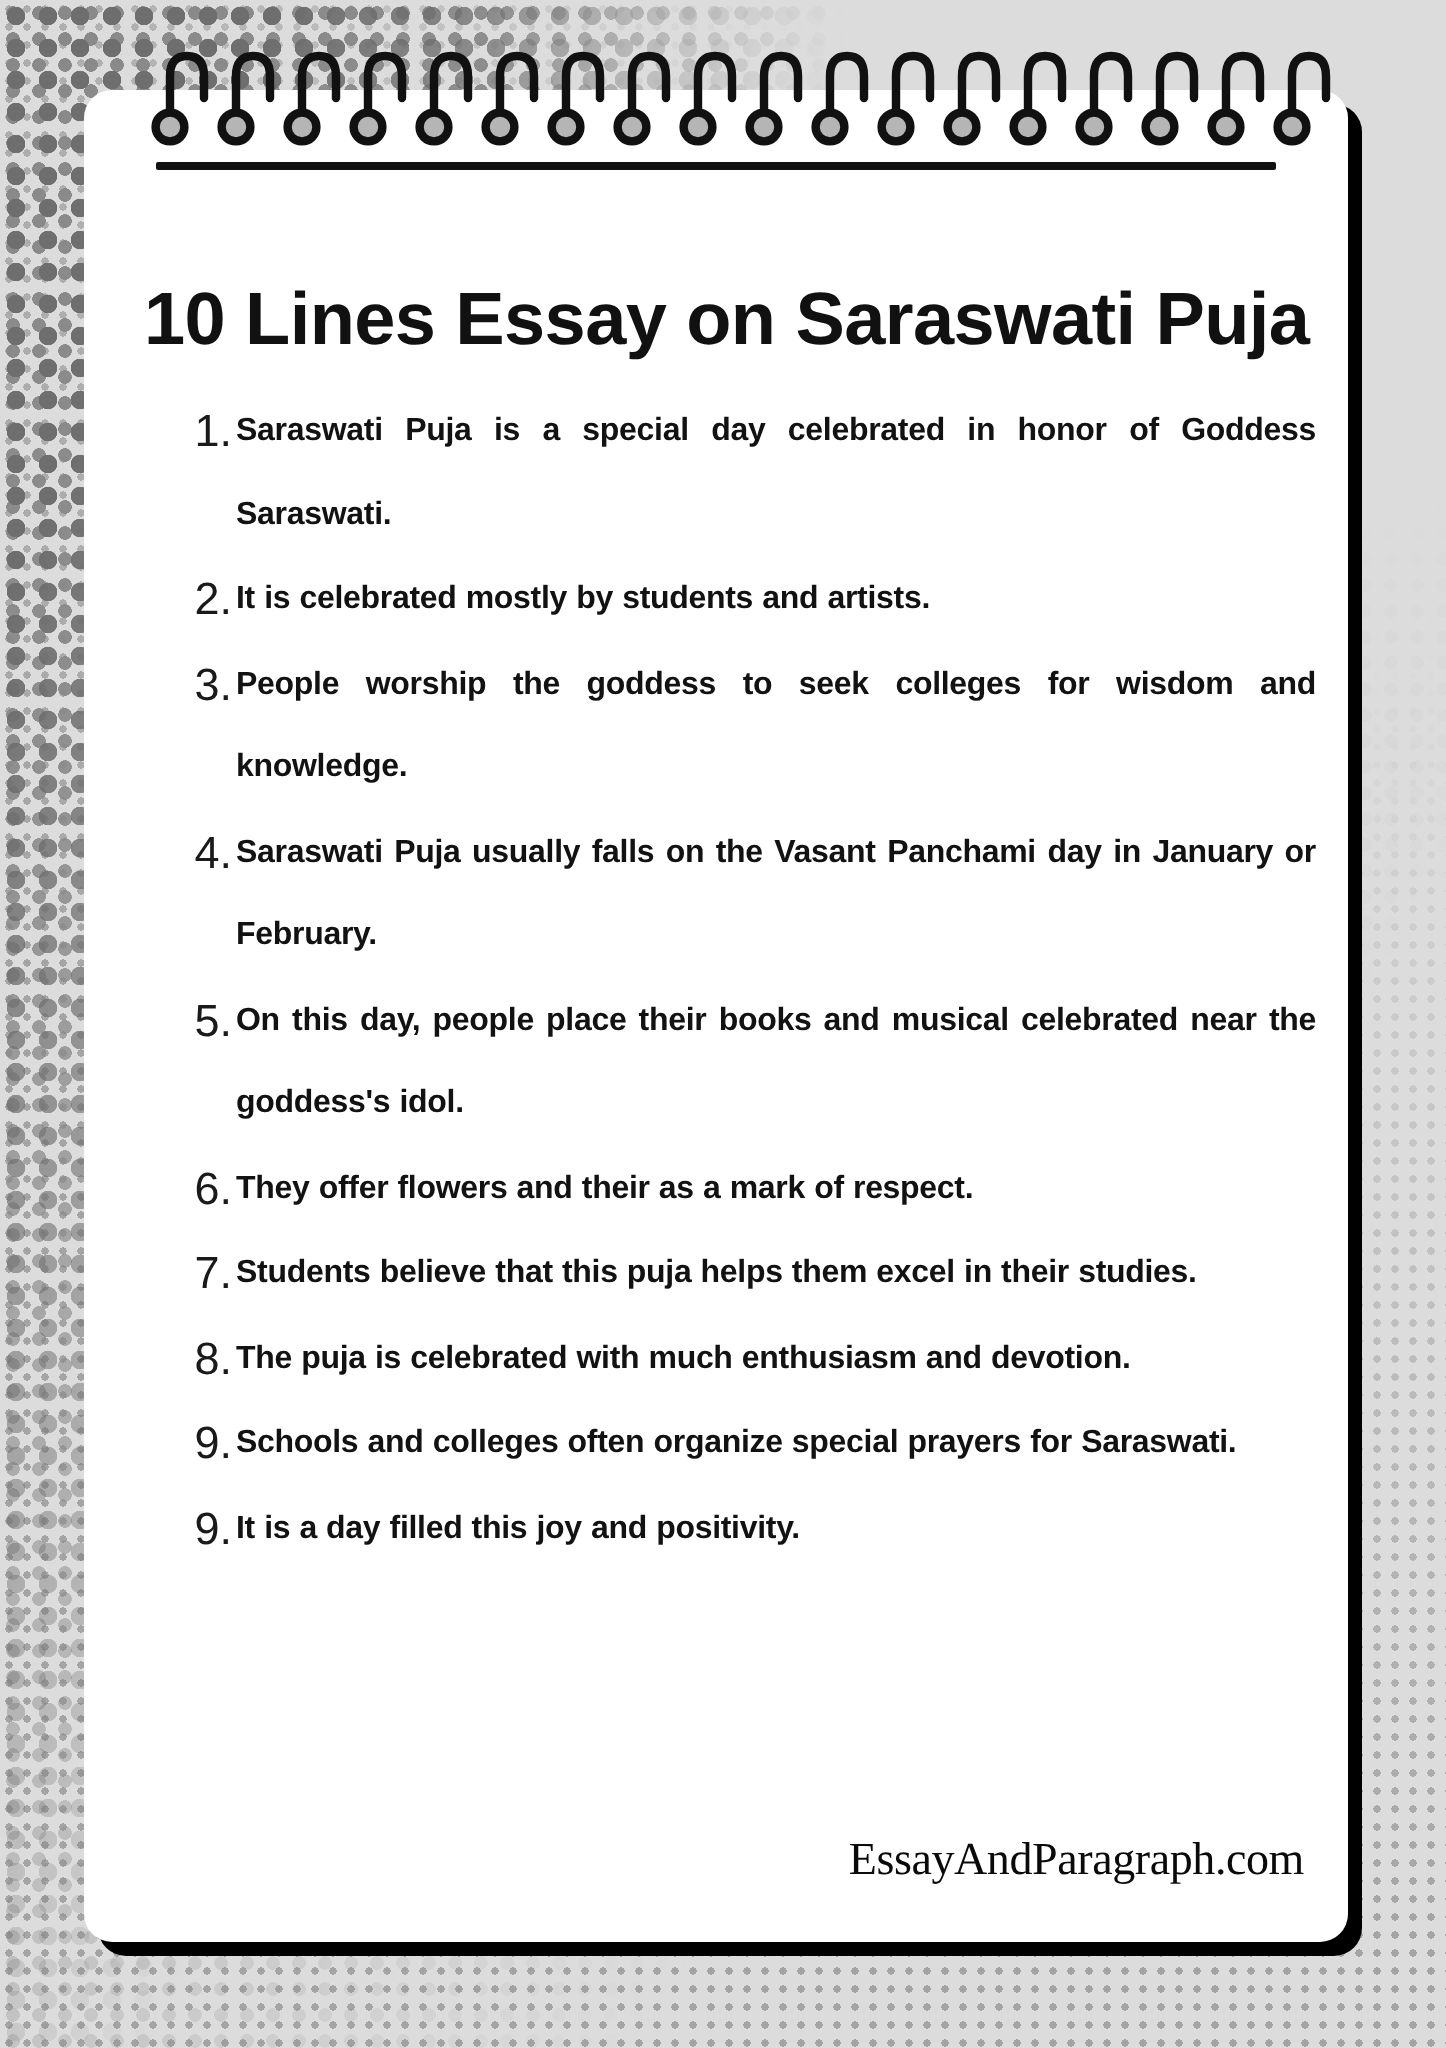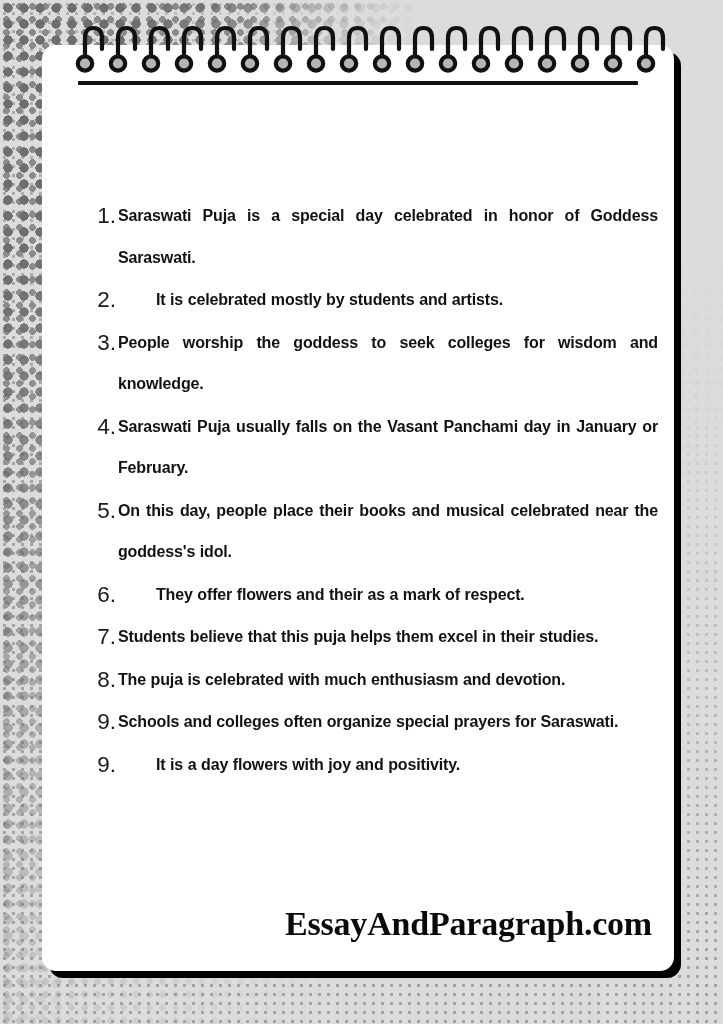--- a/index.html
+++ b/index.html
@@ -155,29 +155,29 @@
     flex: 1 1 auto;
     font-size: 16px;
     line-height: 41.5px;
     font-weight: 700;
     color: #121212;
     text-align: justify;
     text-align-last: left;
     letter-spacing: -0.15px;
     word-spacing: 0.3px;
   }
-  .txt.single { text-align: center; margin-left: 38px; }
+  .txt.single { text-align: center; }
 
   .footer {
     position: absolute;
     right: 22px;
     bottom: 28px;
     font-family: "Liberation Serif", serif;
-    font-size: 34px;
-    font-weight: 700;
+    font-size: 23px;
+    font-weight: 400;
     color: #0a0a0a;
     letter-spacing: -0.2px;
   }
 </style>
 </head>
 <body>
 
 <div class="bg-root">
   <div class="halftone fine"></div>
   <div class="halftone mid"></div>
@@ -186,20 +186,21 @@
 </div>
 
 <div class="card-shadow"></div>
 
 <div class="card">
 
   <div class="content">
 
     <div class="top-rule"></div>
 
+    <h1 class="title">10 Lines Essay on Saraswati Puja</h1>
 
     <ol class="lines">
       <li>
         <span class="num">1.</span>
         <span class="txt">Saraswati Puja is a special day celebrated in honor of Goddess Saraswati.</span>
       </li>
       <li>
         <span class="num">2.</span>
         <span class="txt single">It is celebrated mostly by students and artists.</span>
       </li>
@@ -226,21 +227,21 @@
       <li>
         <span class="num">8.</span>
         <span class="txt">The puja is celebrated with much enthusiasm and devotion.</span>
       </li>
       <li>
         <span class="num">9.</span>
         <span class="txt">Schools and colleges often organize special prayers for Saraswati.</span>
       </li>
       <li>
         <span class="num">9.</span>
-        <span class="txt single">It is a day flowers with joy and positivity.</span>
+        <span class="txt single">It is a day filled this joy and positivity.</span>
       </li>
     </ol>
 
     <div class="footer">EssayAndParagraph.com</div>
   </div>
 </div>
 
 <svg class="spiral" viewBox="0 0 632 52" width="632" height="52" aria-hidden="true">
   <g id="rings-group">
       <path d="M 43 38 L 43 14 Q 43 4 51.5 4 Q 60 4 60 14 L 60 25" fill="none" stroke="#111111" stroke-width="4.2" stroke-linecap="round"></path>

